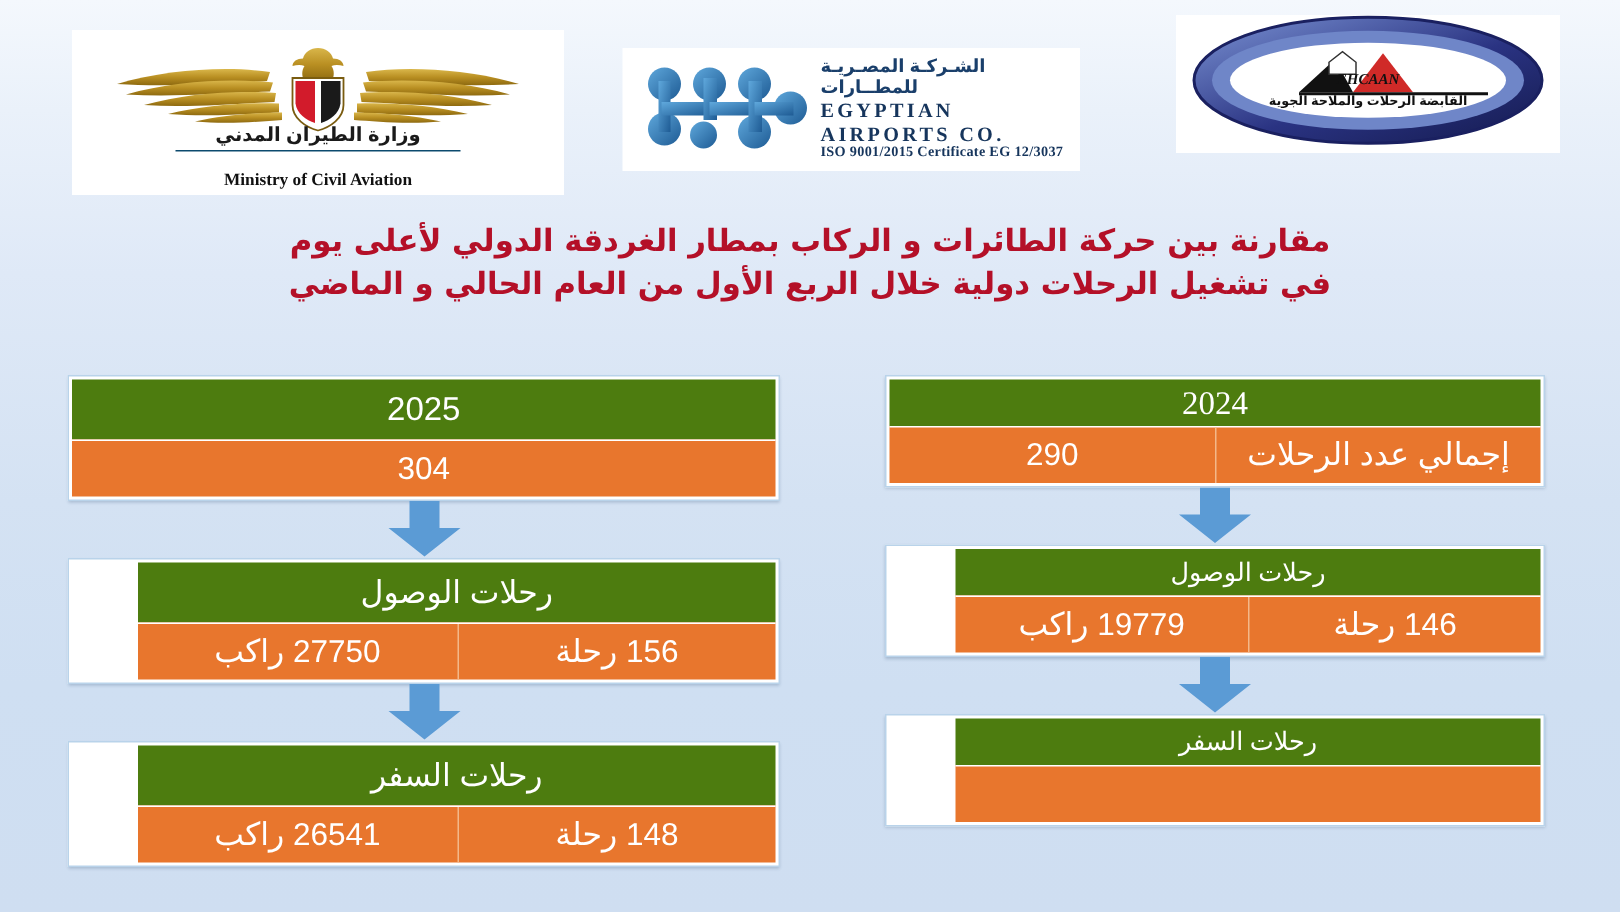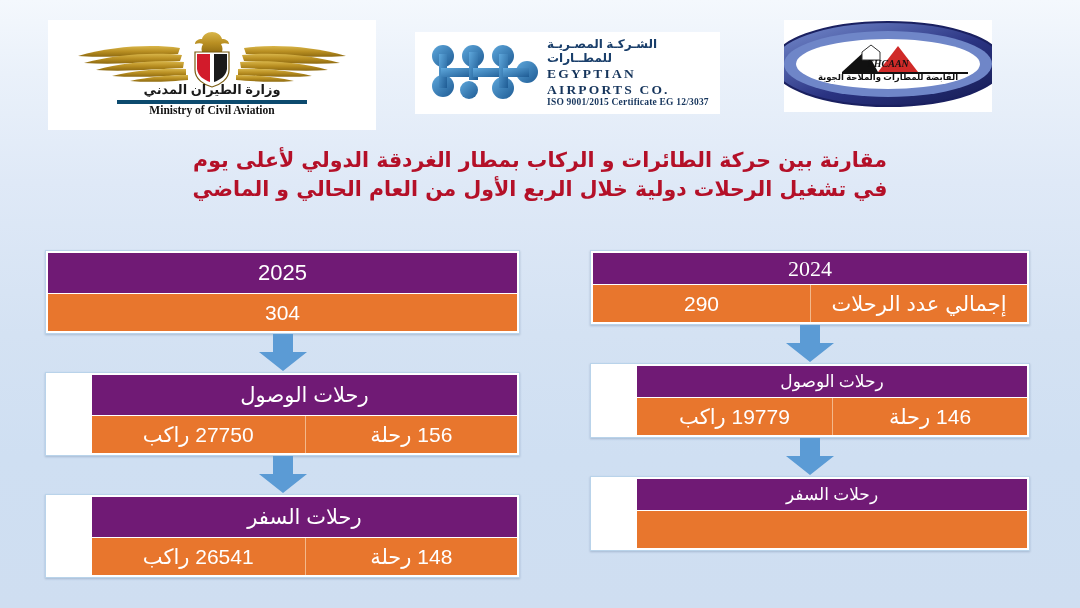--- a/index.html
+++ b/index.html
@@ -48,22 +48,22 @@
     height: 110px;
   }
   #logo-eac {
     left: 415px;
     top: 32px;
     width: 305px;
     height: 82px;
   }
   #logo-ehcaan {
     left: 784px;
-    top: 20px;
-    width: 208px;
+    top: 10px;
+    width: 256px;
     height: 92px;
   }
 
   
   .mca-wrap {
     position: relative;
     width: 100%;
     height: 100%;
   }
   .mca-wings {
@@ -86,24 +86,24 @@
   }
   .mca-en {
     position: absolute;
     left: 0;
     right: 0;
     top: 80px;
     text-align: center;
     font-size: 11.5px;
     font-weight: bold;
     color: #111111;
-    border-top: 4px solid #0c4a6e;
+    border-top: 1px solid #0c4a6e;
     width: 190px;
     margin: 0 auto;
-    padding-top: 0;
+    padding-top: 13px;
     font-family: "Liberation Serif", "DejaVu Serif", serif;
   }
 
   
   .eac-wrap {
     position: relative;
     width: 100%;
     height: 100%;
     display: flex;
     align-items: center;
@@ -202,21 +202,21 @@
   .card {
     position: relative;
     width: 100%;
     box-sizing: border-box;
     border: 1px solid #b9d3ea;
     background: #ffffff;
     padding: 2px;
     box-shadow: 0 1px 2px rgba(40,70,110,0.25);
   }
   .card-head {
-    background: #701a75;
+    background: #4d7c0f;
     color: #ffffff;
     text-align: center;
     direction: rtl;
     box-sizing: border-box;
     display: flex;
     align-items: center;
     justify-content: center;
   }
   .card-row {
     display: flex;
@@ -359,21 +359,21 @@
             <ellipse cx="118" cy="44" rx="92" ry="25" fill="#ffffff"></ellipse>
             <ellipse cx="118" cy="44" rx="116" ry="42" fill="none" stroke="#1a2060" stroke-width="2"></ellipse>
 
             <path d="M108 52 L128 26 L148 52 Z" fill="#d02a28"></path>
             <path d="M72 52 L96 30 L108 52 Z" fill="#111111"></path>
             <path d="M92 32 L101 25 L110 32 L110 40 L92 40 Z" fill="#ffffff" stroke="#333" stroke-width="1"></path>
             <rect x="72" y="52" width="126" height="2" fill="#111"></rect>
           </svg>
         </span>
         <div class="ehc-label">EHCAAN</div>
-        <div class="ehc-ar">القابضة للمطارات والملاحة الجوية</div>
+        <div class="ehc-ar">القابضة الرحلات والملاحة الجوية</div>
       </div>
     </div>
   </div>
 
   <div id="title">
     <span>مقارنة  بين حركة الطائرات و  الركاب بمطار الغردقة الدولي لأعلى يوم في تشغيل</span>
     <span>الرحلات دولية خلال الربع الأول من العام الحالي و الماضي</span>
   </div>
 
   <div class="panel" id="panel-2025">

